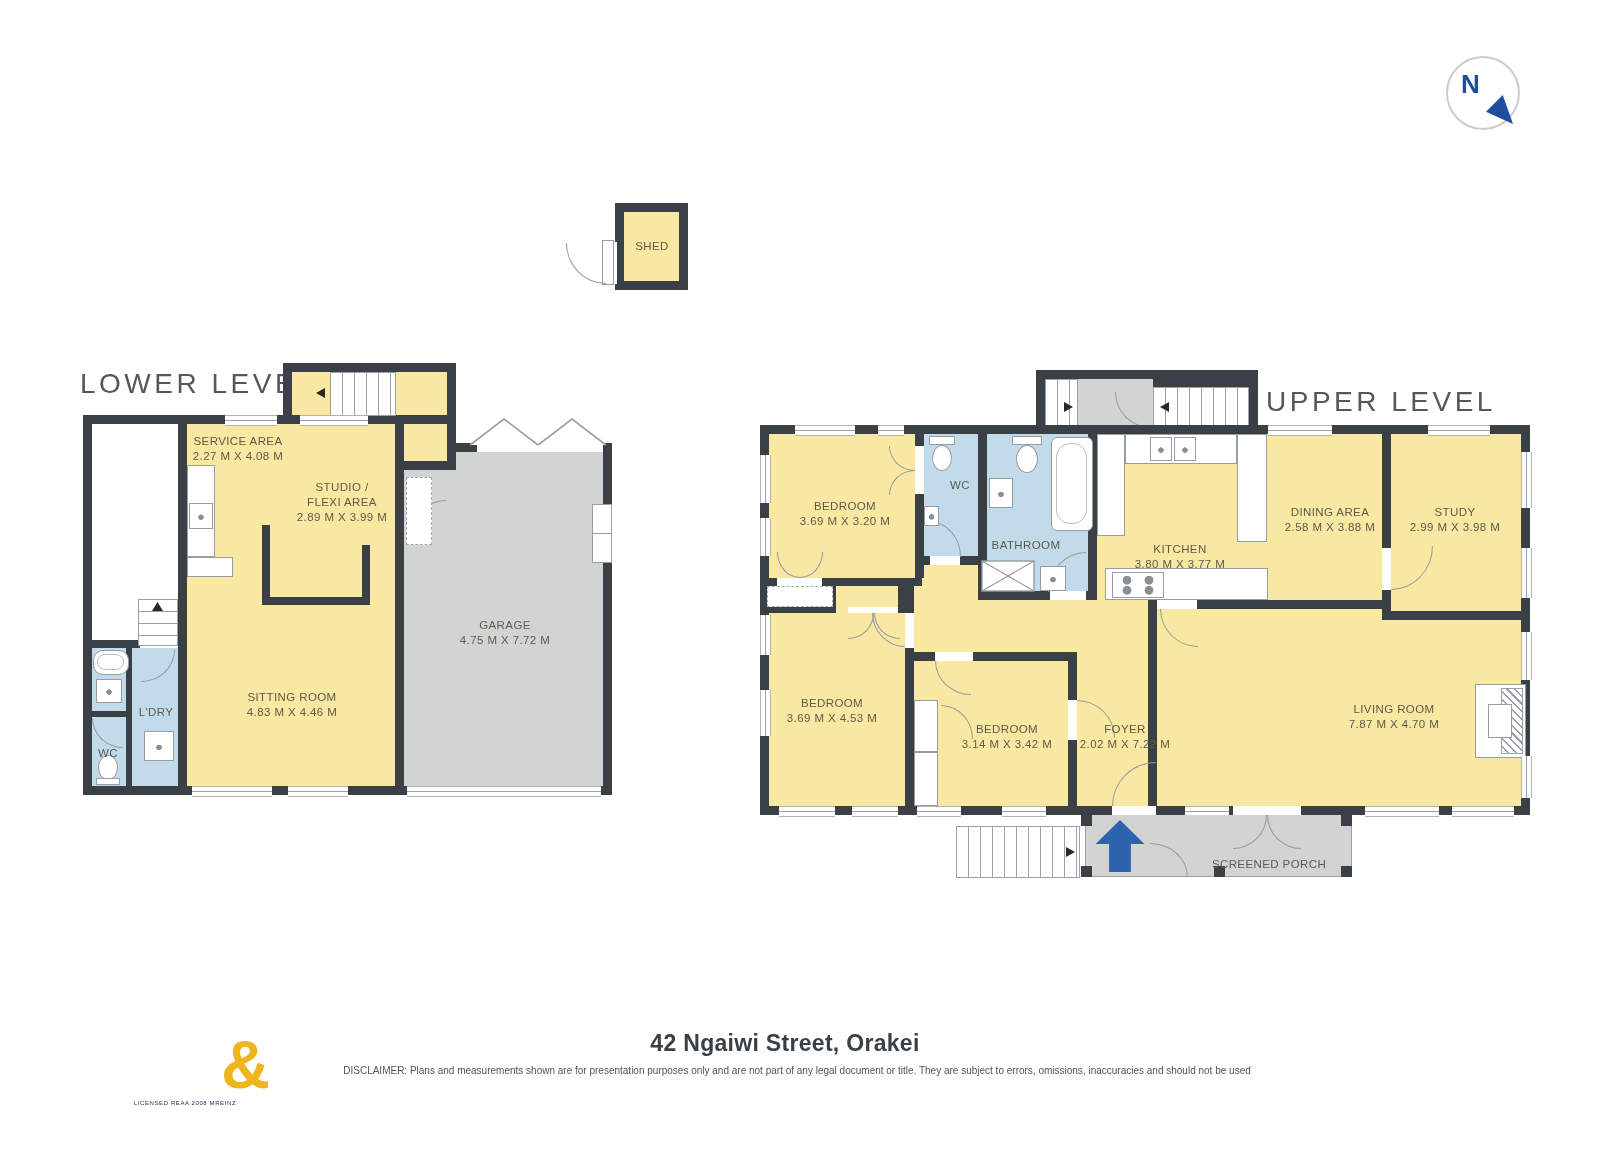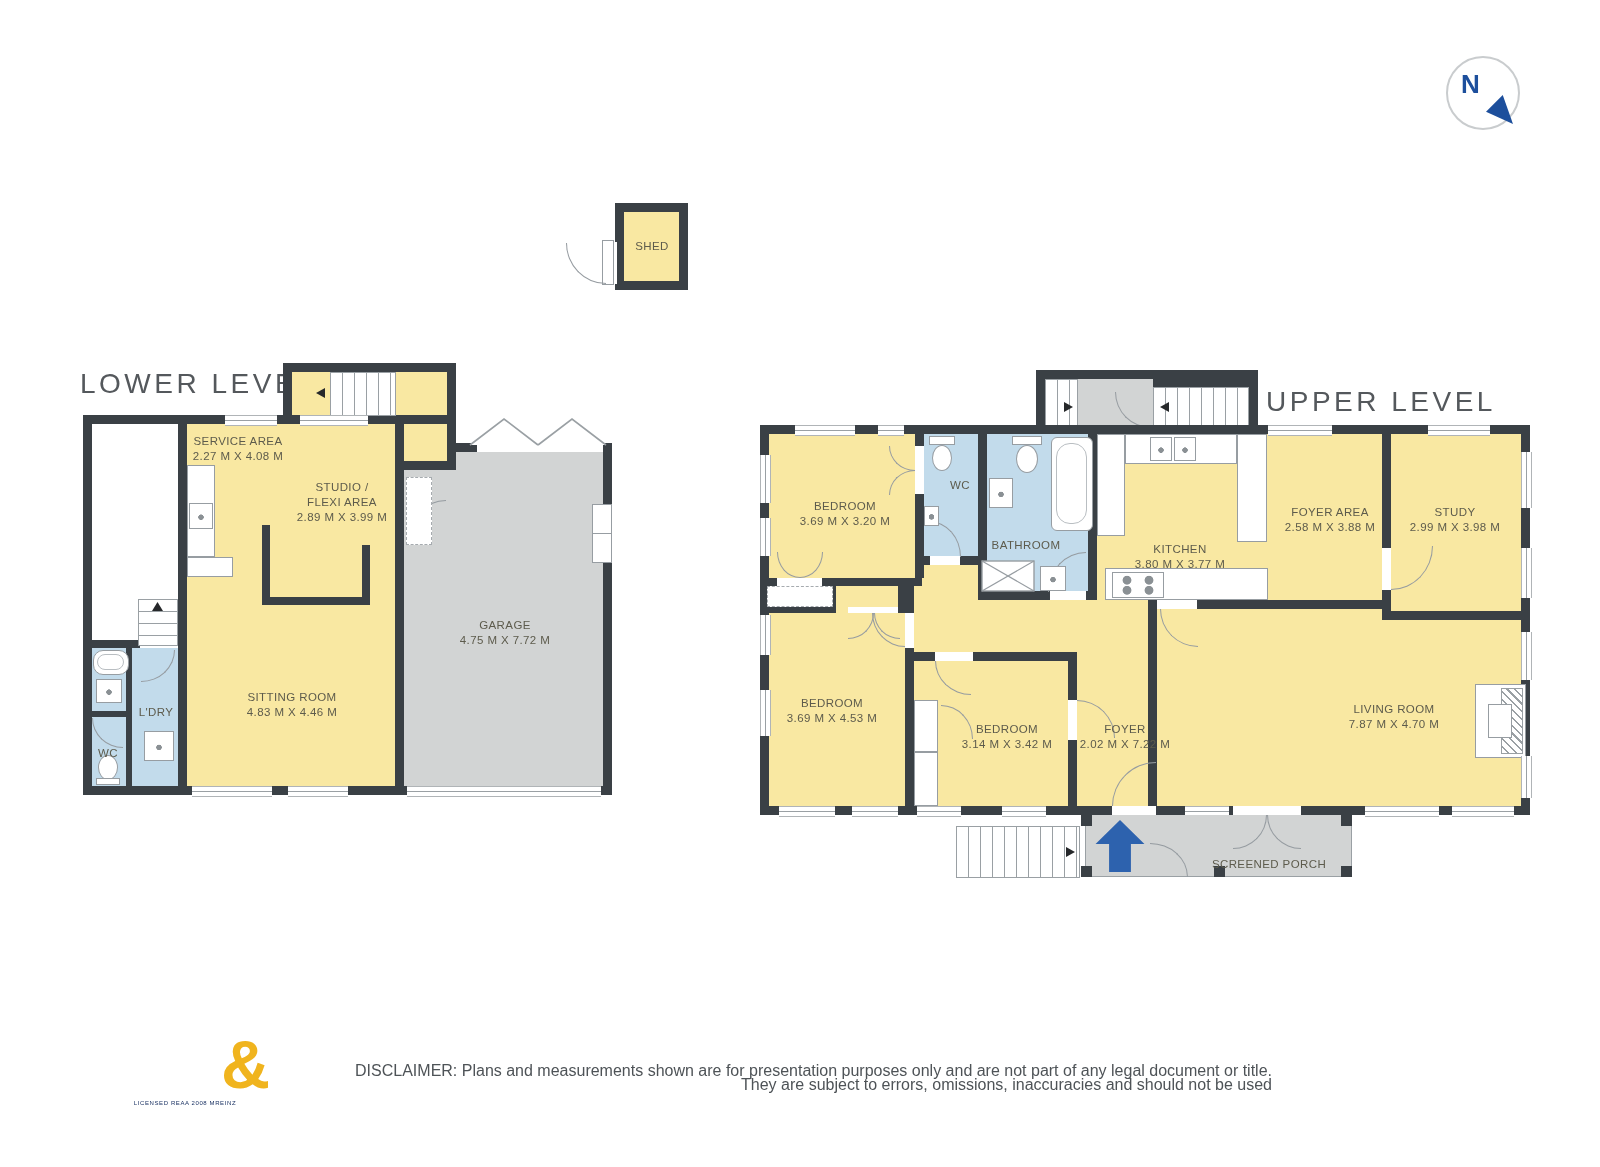--- a/index.html
+++ b/index.html
@@ -43,21 +43,21 @@
   .post{position:absolute;background:#3a4045;}
   .rl{position:absolute;text-align:center;color:#5d5b4c;font-size:11.5px;letter-spacing:.4px;line-height:15px;}
   .rl .nw{display:inline-block;width:80px;}
   .lvl-title{position:absolute;color:#54585c;font-size:28px;letter-spacing:3.5px;font-weight:500;}
   .entry-arrow{position:absolute;background:#2d62ae;
     clip-path:polygon(50% 0, 97% 46%, 71% 46%, 71% 100%, 29% 100%, 29% 46%, 3% 46%);}
   .hatch{position:absolute;background:repeating-linear-gradient(45deg,#fff 0 4px,#9aa0a4 4px 5.5px);
     border:1px solid #9aa0a4;box-sizing:border-box;}
   #address{position:absolute;left:385px;top:1030px;width:800px;text-align:center;
     font-size:23px;font-weight:bold;color:#3a4146;letter-spacing:.3px;}
-  .discl{position:absolute;left:322px;width:950px;text-align:right;font-size:16px;color:#4e5357;line-height:14px;}
+  .discl{position:absolute;left:322px;width:950px;text-align:center;font-size:10px;color:#4e5357;line-height:14px;}
   #logo-text{position:absolute;left:70px;top:1038px;width:158px;text-align:right;
     color:#1b3364;font-size:27px;font-weight:800;line-height:26px;letter-spacing:0px;}
   #logo-amp{position:absolute;left:221px;top:1033px;color:#f0b41e;font-size:68px;font-weight:700;line-height:62px;}
   #logo-tag{position:absolute;left:130px;top:1100px;width:110px;text-align:center;
     font-size:6px;color:#1b3364;letter-spacing:.6px;}
   #compass-ring{position:absolute;left:1446px;top:56px;width:74px;height:74px;border:2px solid #c9ccce;
     border-radius:50%;box-sizing:border-box;background:#fff;}
   #compass-n{position:absolute;left:1461px;top:69px;color:#1d4f9c;font-size:26px;font-weight:bold;}
   #compass-arrow{position:absolute;left:1486px;top:95px;width:27px;height:29px;background:#1d4f9c;
     clip-path:polygon(0 58%, 100% 100%, 62% 0);}
@@ -286,21 +286,21 @@
     <div>BEDROOM</div>
     <div>3.69 M X 3.20 M</div>
   </div>
   <div class="rl" style="left:940px;top:478px;width:40px;"><span>WC</span></div>
   <div class="rl" style="left:966px;top:538px;width:120px;"><span>BATHROOM</span></div>
   <div class="rl" style="left:1110px;top:542px;width:140px;">
     <div>KITCHEN</div>
     <div>3.80 M X 3.77 M</div>
   </div>
   <div class="rl" style="left:1260px;top:505px;width:140px;">
-    <div>FOYER AREA</div>
+    <div>DINING AREA</div>
     <div>2.58 M X 3.88 M</div>
   </div>
   <div class="rl" style="left:1385px;top:505px;width:140px;">
     <div>STUDY</div>
     <div>2.99 M X 3.98 M</div>
   </div>
   <div class="rl" style="left:772px;top:696px;width:120px;">
     <div>BEDROOM</div>
     <div>3.69 M X 4.53 M</div>
   </div>
@@ -311,18 +311,19 @@
   <div class="rl" style="left:1065px;top:722px;width:120px;">
     <div>FOYER</div>
     <div>2.02 M X 7.22 M</div>
   </div>
   <div class="rl" style="left:1324px;top:702px;width:140px;">
     <div>LIVING ROOM</div>
     <div>7.87 M X 4.70 M</div>
   </div>
   <div class="rl" style="left:1199px;top:857px;width:140px;"><span>SCREENED PORCH</span></div>
 
+  <div id="address">42 Ngaiwi Street, Orakei</div>
   <div class="discl" style="top:1064px;">DISCLAIMER: Plans and measurements shown are for presentation purposes only and are not part of any legal document or title. They are subject to errors, omissions, inaccuracies and should not be used</div>
 
   <div id="logo-amp">&amp;</div>
   <div id="logo-tag">LICENSED REAA 2008 MREINZ</div>
 
 </div>
 
 </body></html>

